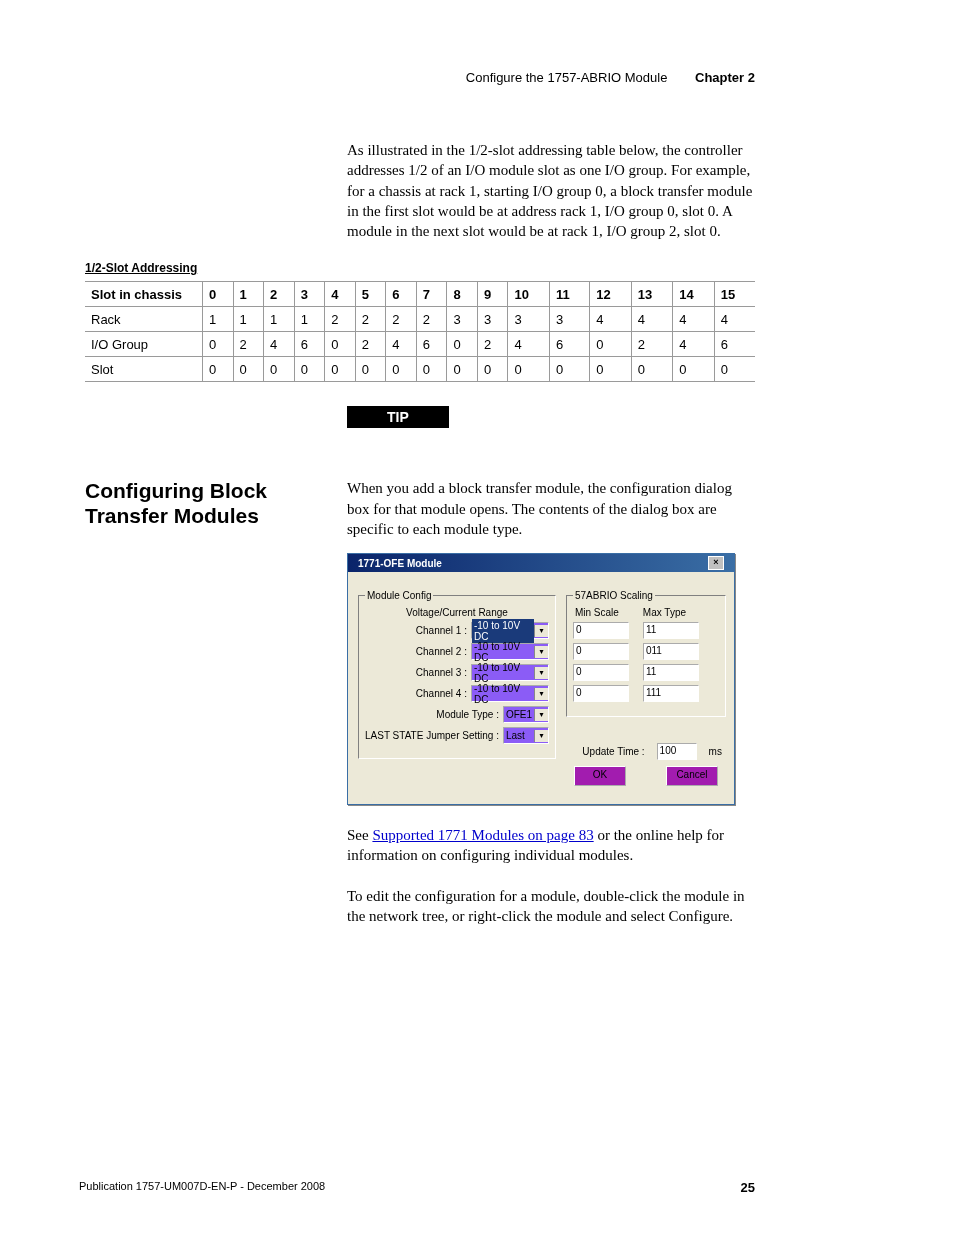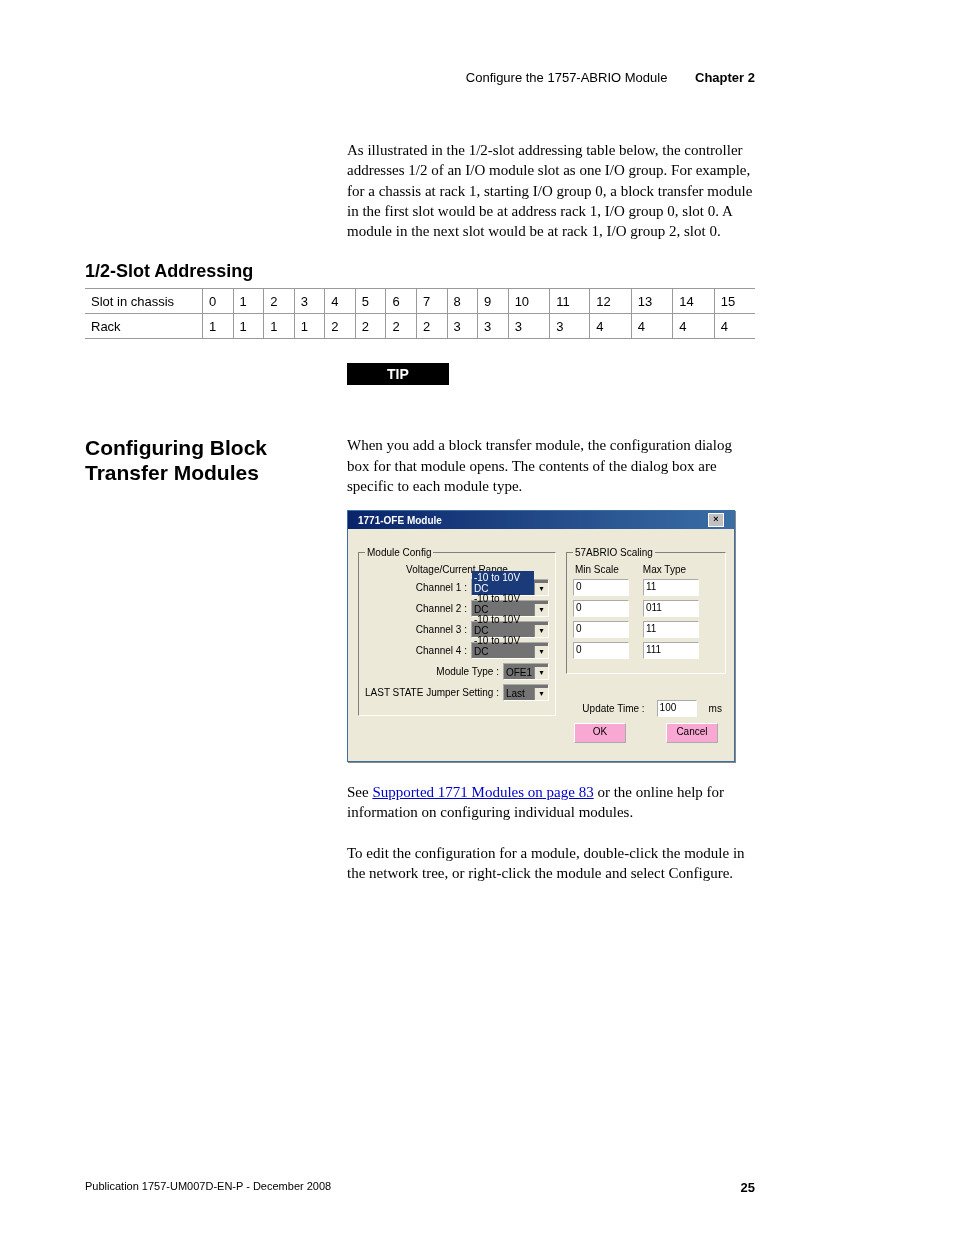--- a/index.html
+++ b/index.html
@@ -27,40 +27,41 @@
   .header .chapter-title { margin-right: 4px; }
   .body-text {
     font-size: 15px;
     line-height: 1.35;
     margin-left: 262px;
     margin-bottom: 20px;
   }
   .table-title {
     font-family: Arial, Helvetica, sans-serif;
     font-weight: bold;
-    font-size: 18px;
+    font-size: 12px;
     margin-bottom: 6px;
     margin-top: 18px;
+    text-decoration: underline;
   }
   table.addr {
     width: 100%;
     border-collapse: collapse;
     font-family: Arial, Helvetica, sans-serif;
     font-size: 13px;
   }
   table.addr th, table.addr td {
     border-top: 1px solid #9a9a9a;
     border-bottom: 1px solid #9a9a9a;
     border-left: 1px solid #9a9a9a;
     padding: 4px 6px;
     text-align: left;
     height: 16px;
   }
   table.addr th:first-child, table.addr td:first-child { border-left: none; }
-  table.addr th { font-weight: normal; }
+  table.addr th { font-weight: bold; }
   table.addr th:first-child { width: 105px; }
   .tip-row {
     display: flex;
     margin-left: 262px;
     margin-top: 24px;
     margin-bottom: 50px;
     gap: 18px;
     align-items: flex-start;
   }
   .tip-badge {
@@ -154,23 +155,23 @@
     display: flex;
     align-items: center;
     justify-content: flex-end;
     gap: 4px;
     margin: 4px 0;
     font-size: 10px;
   }
   .field-row label { flex: 0 0 auto; text-align: right; white-space: nowrap;}
   .combo {
     display: inline-flex;
-    align-items: flex-end;
+    align-items: center;
     border: 1px inset #fff;
-    background: #737373;
+    background: #8b5cf6;
     height: 15px;
     font-size: 10px;
   }
   .combo span.val { padding: 1px 2px; width: 58px; background:#1a3a7a; color:#fff; }
   .combo span.valw { padding: 1px 2px; width: 26px; }
   .combo .arrow {
     width: 13px;
     background: #ece9d8;
     border-left: 1px solid #888;
     text-align: center;
@@ -193,35 +194,35 @@
     margin-right: 4px;
     font-size:10px;
   }
   .btn-row {
     display:flex; justify-content:space-between;
     padding: 6px 8px 8px 8px;
     gap: 40px;
   }
   .win-btn {
     border: 1px outset #fff;
-    background: #f9a8d4;
+    background: #a21caf;
     width: 50px;
     height: 18px;
     font-size: 10px;
     text-align: center;
     line-height: 16px;
   }
   .link {
     color: #0000cc;
     text-decoration: underline;
   }
   .footer {
     position: absolute;
     bottom: 40px;
-    left: 85px;
+    left: 79px;
     right: 85px;
     display: flex;
     justify-content: space-between;
     font-family: Arial, Helvetica, sans-serif;
     font-size: 11px;
   }
   .footer .pagenum { font-weight: bold; font-size: 13px;}
 </style>
 </head>
 <body>
@@ -272,20 +273,58 @@
           <td>2</td>
           <td>3</td>
           <td>3</td>
           <td>3</td>
           <td>3</td>
           <td>4</td>
           <td>4</td>
           <td>4</td>
           <td>4</td>
         </tr>
+        <tr>
+          <td>I/O Group</td>
+          <td>0</td>
+          <td>2</td>
+          <td>4</td>
+          <td>6</td>
+          <td>0</td>
+          <td>2</td>
+          <td>4</td>
+          <td>6</td>
+          <td>0</td>
+          <td>2</td>
+          <td>4</td>
+          <td>6</td>
+          <td>0</td>
+          <td>2</td>
+          <td>4</td>
+          <td>6</td>
+        </tr>
+        <tr>
+          <td>Slot</td>
+          <td>0</td>
+          <td>0</td>
+          <td>0</td>
+          <td>0</td>
+          <td>0</td>
+          <td>0</td>
+          <td>0</td>
+          <td>0</td>
+          <td>0</td>
+          <td>0</td>
+          <td>0</td>
+          <td>0</td>
+          <td>0</td>
+          <td>0</td>
+          <td>0</td>
+          <td>0</td>
+        </tr>
       </tbody>
   </table>
 
   <div class="tip-row">
     <div class="tip-badge">TIP</div>
   </div>
 
   <div class="section-row">
     <div class="section-heading">Configuring Block Transfer Modules</div>
     <div class="section-body">When you add a block transfer module, the configuration dialog box for that module opens. The contents of the dialog box are specific to each module type.</div>

